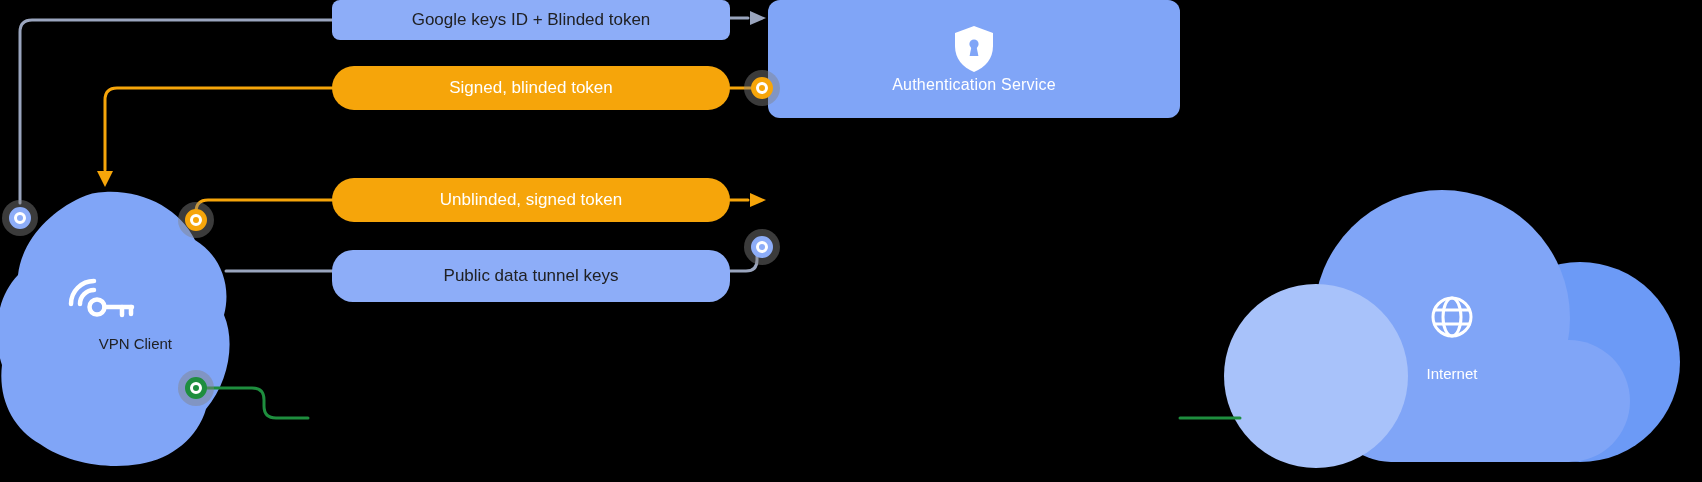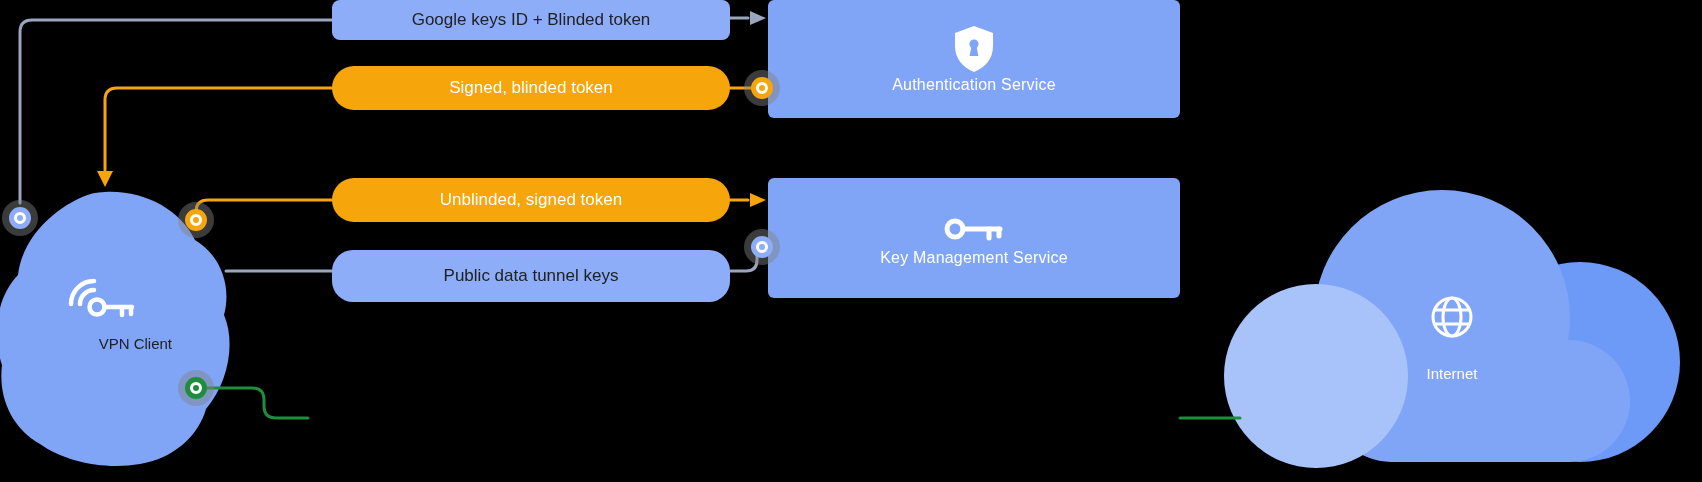--- a/index.html
+++ b/index.html
@@ -29,21 +29,21 @@
   .pill-blue{background:var(--pill-blue);color:var(--text-dark);}
   .pill-orange{background:var(--orange);color:var(--white);}
   .pill-green{background:var(--green);color:var(--white);font-size:18px;}
   .p1{left:332px;top:0;width:398px;height:40px;border-radius:8px;}
   .p2{left:332px;top:66px;width:398px;height:44px;border-radius:22px;}
   .p3{left:332px;top:178px;width:398px;height:44px;border-radius:22px;text-align:right;}
   .p4{left:332px;top:250px;width:398px;height:52px;border-radius:21px;}
   .p5{left:308px;top:396px;width:872px;height:44px;border-radius:22px;}
 
   
-  .svcbox{position:absolute;z-index:4;background:var(--box-blue);border-radius:6px;
+  .svcbox{position:absolute;z-index:4;background:var(--box-blue);border-radius:12px;
           display:flex;flex-direction:column;align-items:center;justify-content:center;
           gap:3px;color:var(--white);}
   .svc-auth{left:768px;top:0;width:412px;height:118px;}
   .svc-kms{left:768px;top:178px;width:412px;height:120px;}
   .svc-label{font-size:16px;font-weight:500;letter-spacing:.2px;}
 
   
   .dot{position:absolute;z-index:6;width:12px;height:12px;border-radius:50%;
        background:var(--white);border:5px solid;box-shadow:0 0 0 7px var(--halo);}
   .dot::after{content:"";position:absolute;inset:3px;border-radius:50%;}
@@ -113,31 +113,20 @@
 
   <div class="svcbox svc-auth">
     <svg width="42" height="48" viewBox="0 0 42 48">
       <path class="icon-fill" d="M21 1 L40 8 V21 C40 33.5 32.5 42.5 21 47 C9.5 42.5 2 33.5 2 21 V8 Z"></path>
       <circle class="keyhole" cx="21" cy="19" r="4.6"></circle>
       <path class="keyhole" d="M18.4 22 L23.6 22 L25.4 31 L16.6 31 Z"></path>
     </svg>
     <div class="svc-label">Authentication Service</div>
   </div>
 
-  <div class="svcbox svc-kms">
-    <svg width="62" height="36" viewBox="0 0 62 36">
-      <g class="icon-stroke" stroke-width="5">
-        <circle cx="12" cy="19" r="8"></circle>
-        <path d="M20 19 H57"></path>
-        <path d="M46 19 V28"></path>
-        <path d="M56 19 V26"></path>
-      </g>
-    </svg>
-    <div class="svc-label">Key Management Service</div>
-  </div>
 
   <span class="dot dot-blue d1"></span>
   <span class="dot dot-orange d2"></span>
   <span class="dot dot-green d3"></span>
   <span class="dot dot-orange d4"></span>
   <span class="dot dot-blue d5"></span>
 
   <div>
     <div class="lobe lobe-right"></div>
     <div class="lobe lobe-main"></div>

